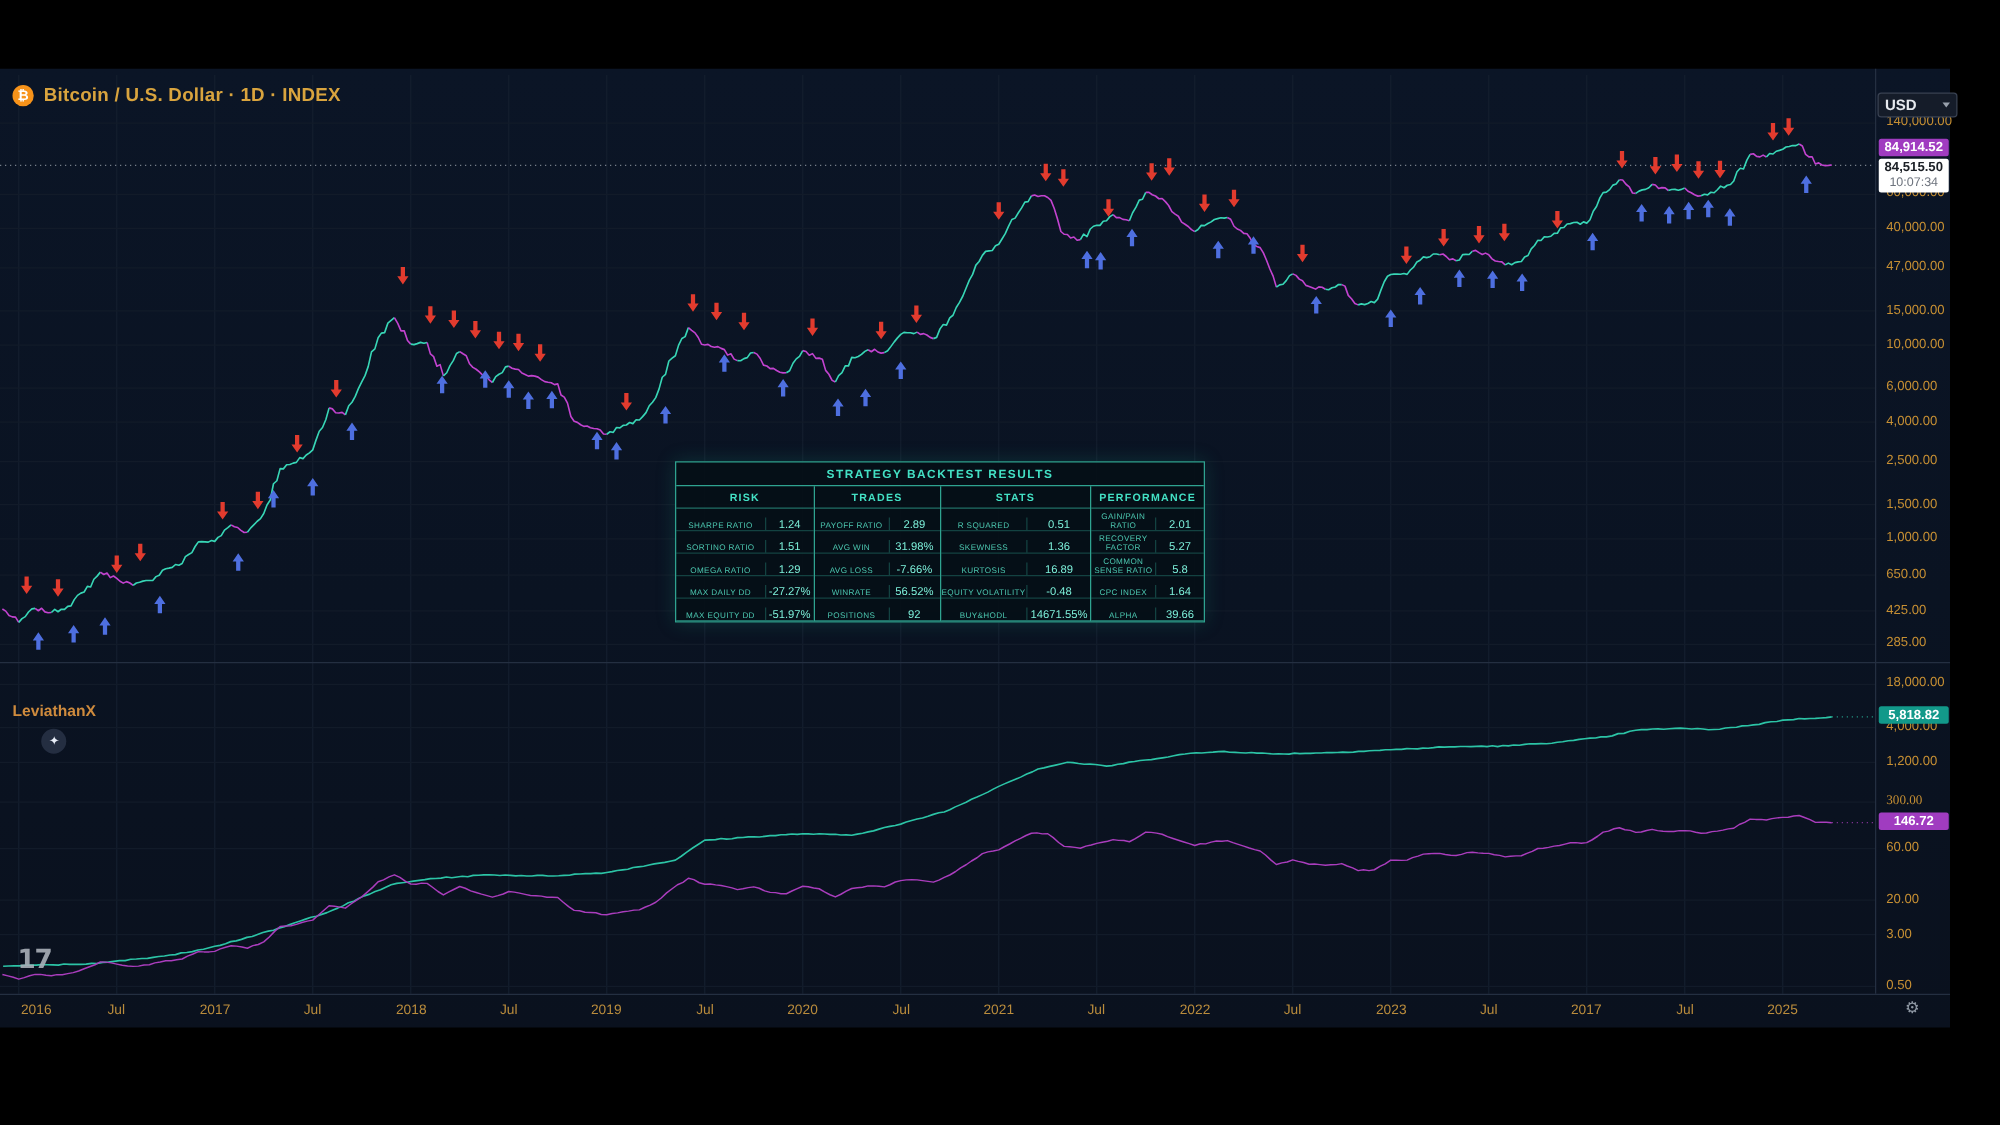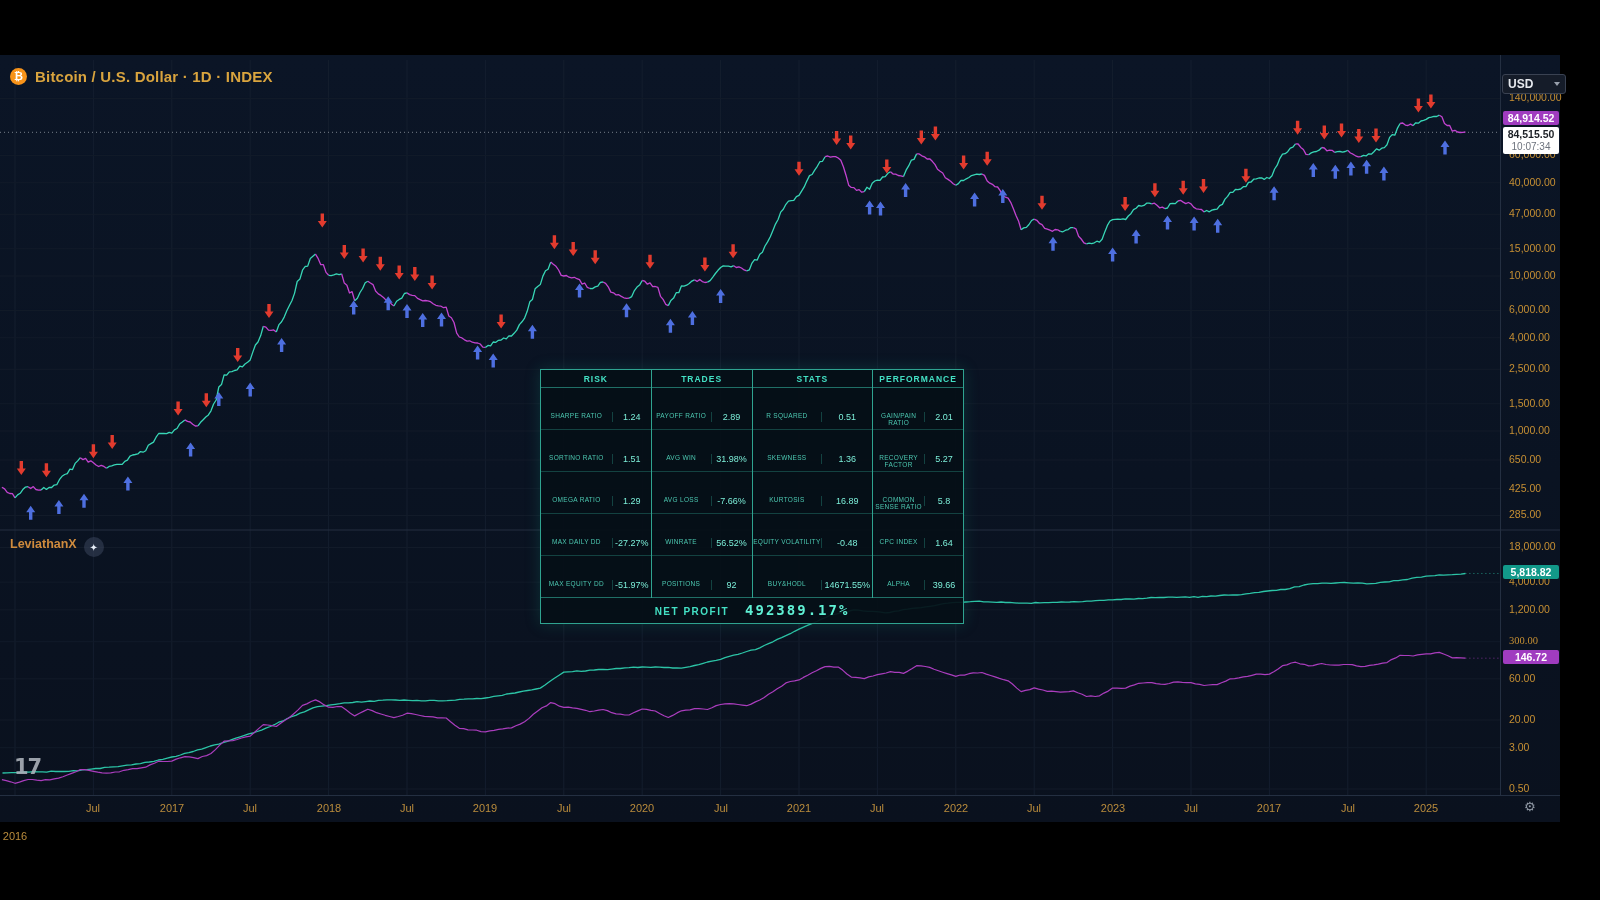--- a/index.html
+++ b/index.html
@@ -28,37 +28,37 @@
   .tick{position:absolute;left:8px;color:#c68f33;font-size:10.5px;white-space:nowrap;}
   .badge{position:absolute;left:2px;width:56px;text-align:center;border-radius:2px;font-size:10.5px;
          font-weight:700;color:#fff;padding:1px 0;z-index:6;}
   .badge.white{background:#ffffff;color:#1c2026;line-height:11.5px;padding:2px 0;}
   .badge .cd{font-weight:400;color:#6d737d;font-size:10px;}
 
   .time-axis{position:absolute;left:0;top:740px;width:1560px;height:27px;border-top:1px solid #242f41;z-index:5;}
   .tlabel{position:absolute;top:6px;transform:translateX(-50%);color:#ba8c3c;font-size:11px;}
 
   
-  .pane-label{position:absolute;left:10px;top:482px;display:flex;gap:7px;z-index:6;}
+  .pane-label{position:absolute;left:10px;top:507px;display:flex;gap:7px;align-items:center;z-index:6;flex-direction:column;}
   .pane-label .txt{color:#cf8b3d;font-size:12.5px;font-weight:600;}
   .sparkle-btn{width:20px;height:20px;border-radius:50%;background:rgba(58,70,92,.55);color:#e8eef8;
       font-size:10px;display:flex;align-items:center;justify-content:center;cursor:pointer;
       font-family:"DejaVu Sans",sans-serif;}
 
   
   .bt-table{position:absolute;left:540px;top:314px;width:422px;background:rgba(5,15,23,.93);
       border:1px solid #2fa390;box-shadow:0 0 14px rgba(23,130,112,.28);z-index:5;}
   .bt-title{text-align:center;font-size:9.5px;font-weight:700;letter-spacing:1.2px;color:#43e0c4;
       padding:4px 0 3px;border-bottom:1px solid #2fa390;}
   .bt-groups{display:flex;}
   .bt-group{border-right:1px solid #2fa390;}
   .bt-group:last-child{border-right:none;}
   .bt-ghead{text-align:center;font-size:8.5px;font-weight:700;letter-spacing:1px;color:#43e0c4;
       padding:4px 0 3px;border-bottom:1px solid rgba(47,163,144,.65);}
-  .bt-row{display:flex;border-bottom:1px solid rgba(47,163,144,.35);height:17px;align-items:flex-start;margin-top:24px;}
+  .bt-row{display:flex;border-bottom:1px solid rgba(47,163,144,.35);height:17px;align-items:flex-end;}
   .bt-row:last-child{border-bottom:1px solid rgba(47,163,144,.65);}
   .bt-lab{flex:1;font-size:6.5px;letter-spacing:.3px;color:#4cc7b0;display:flex;align-items:center;
       justify-content:center;text-transform:uppercase;text-align:center;}
   .bt-val{font-size:9px;color:#7df0da;border-left:1px solid rgba(47,163,144,.35);
       display:flex;align-items:center;justify-content:center;}
   .bt-net{display:flex;justify-content:center;align-items:baseline;gap:16px;padding:4px 0 5px;}
   .bt-net .nl{font-size:10px;font-weight:700;letter-spacing:1.5px;color:#43e0c4;}
   .bt-net .nv{font-size:14px;font-weight:700;letter-spacing:2px;color:#5ff0d4;
       font-family:"DejaVu Sans Mono",monospace;}
 
@@ -277,20 +277,21 @@
       <div class="btc-icon">₿</div>
       <div class="symbol-title">Bitcoin / U.S. Dollar · 1D · INDEX</div>
     </div>
 
     <div class="currency-box">
       <span class="cur">USD</span>
       <span class="chev"></span>
     </div>
 
     <div class="bt-table">
+      <div class="bt-title">STRATEGY BACKTEST RESULTS</div>
       <div class="bt-groups" id="bt-groups">
           <div class="bt-group" style="width: 110px;">
             <div class="bt-ghead">RISK</div>
             <div class="bt-row">
               <div class="bt-lab">SHARPE RATIO</div>
               <div class="bt-val" style="width: 38px;">1.24</div>
             </div>
             <div class="bt-row">
               <div class="bt-lab">SORTINO RATIO</div>
               <div class="bt-val" style="width: 38px;">1.51</div>
@@ -371,24 +372,20 @@
             <div class="bt-row">
               <div class="bt-lab">CPC INDEX</div>
               <div class="bt-val" style="width: 38px;">1.64</div>
             </div>
             <div class="bt-row">
               <div class="bt-lab">ALPHA</div>
               <div class="bt-val" style="width: 38px;">39.66</div>
             </div>
           </div>
         </div>
-      <div class="bt-net">
-        <span class="nl">NET PROFIT</span>
-        <span class="nv">492389.17%</span>
-      </div>
     </div>
 
     <div class="pane-label">
       <span class="txt">LeviathanX</span>
       <span class="sparkle-btn">✦</span>
     </div>
 
     <div class="price-axis" id="price-axis">
         <div class="tick" style="top: 36px;">140,000.00</div>
         <div class="tick" style="top: 93px;">60,000.00</div>
@@ -411,21 +408,21 @@
         <div class="tick" style="top: 617px;">60.00</div>
         <div class="tick" style="top: 658px;">20.00</div>
         <div class="tick" style="top: 686px;">3.00</div>
         <div class="tick" style="top: 727px;">0.50</div>
         <div class="badge" style="top: 56px; background: rgb(160, 60, 192);">84,914.52</div>
         <div class="badge white" style="top: 72px;">84,515.50<div class="cd">10:07:34</div></div>
         <div class="badge" style="top: 510px; background: rgb(18, 153, 138);">5,818.82</div>
         <div class="badge" style="top: 595px; background: rgb(160, 60, 192);">146.72</div>
       </div>
     <div class="time-axis" id="time-axis">
-        <div class="tlabel" style="left: 15px; margin-top: 28px;">2016</div>
+        <div class="tlabel" style="left: 29px;">2016</div>
         <div class="tlabel" style="left: 93px;">Jul</div>
         <div class="tlabel" style="left: 172px;">2017</div>
         <div class="tlabel" style="left: 250px;">Jul</div>
         <div class="tlabel" style="left: 329px;">2018</div>
         <div class="tlabel" style="left: 407px;">Jul</div>
         <div class="tlabel" style="left: 485px;">2019</div>
         <div class="tlabel" style="left: 564px;">Jul</div>
         <div class="tlabel" style="left: 642px;">2020</div>
         <div class="tlabel" style="left: 721px;">Jul</div>
         <div class="tlabel" style="left: 799px;">2021</div>

